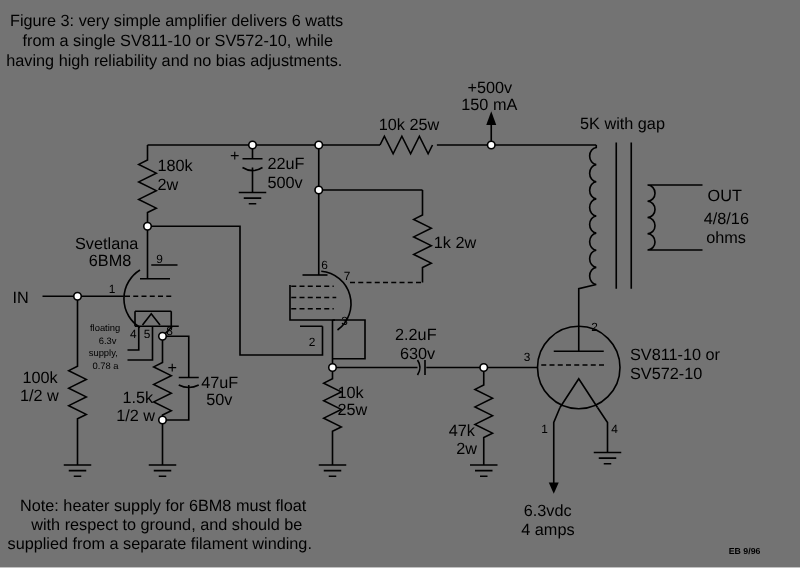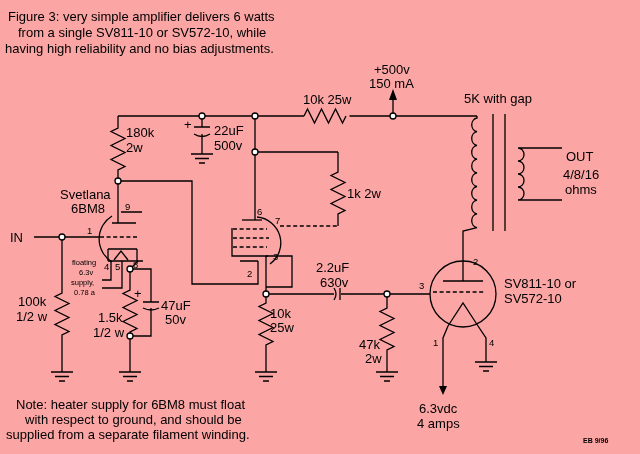--- a/index.html
+++ b/index.html
@@ -1,16 +1,16 @@
 <!DOCTYPE html>
 <html><head>
 <meta charset="utf-8">
 <style>
   html,body{margin:0;padding:0;background:#ffffff;}
-  #canvas{position:relative;width:640px;height:454px;background:#fca5a5;overflow:hidden;}
+  #canvas{position:relative;width:640px;height:454px;background:#737373;overflow:hidden;}
   svg{position:absolute;left:0;top:0;}
   svg text{font-family:"Liberation Sans","DejaVu Sans",sans-serif;fill:#000;}
   .t13{font-size:13px;}
   .t9{font-size:9.5px;}
   .t7{font-size:7.5px;}
   .sig{font-size:7px;font-weight:bold;}
   .w{stroke:#000;stroke-width:1.3;fill:none;}
   .dash{stroke-dasharray:4 2.6;}
   .jct{stroke:#000;stroke-width:1.3;fill:#fff;}
   .solid{fill:#000;stroke:none;}

